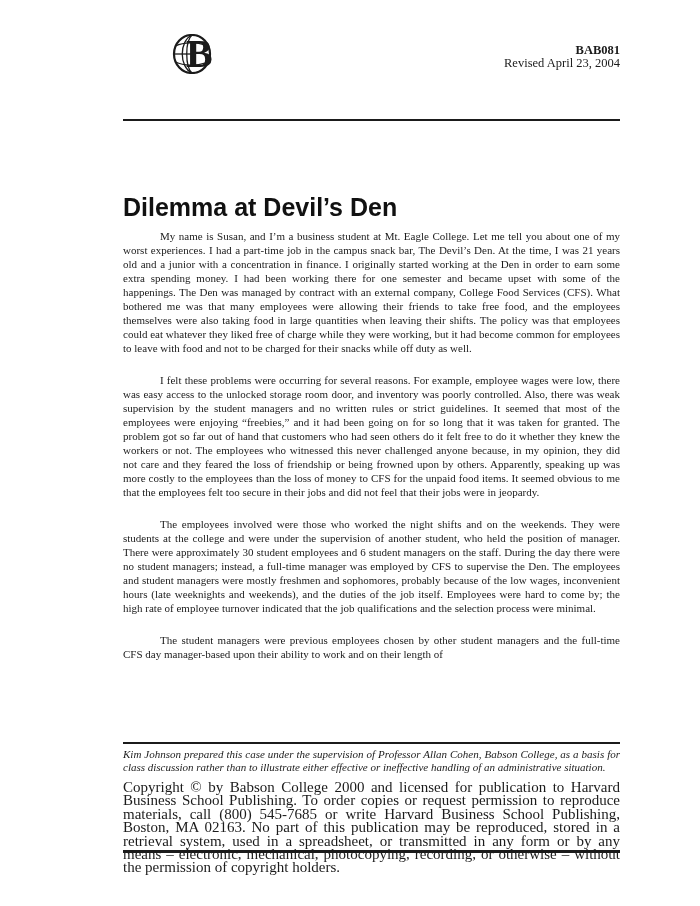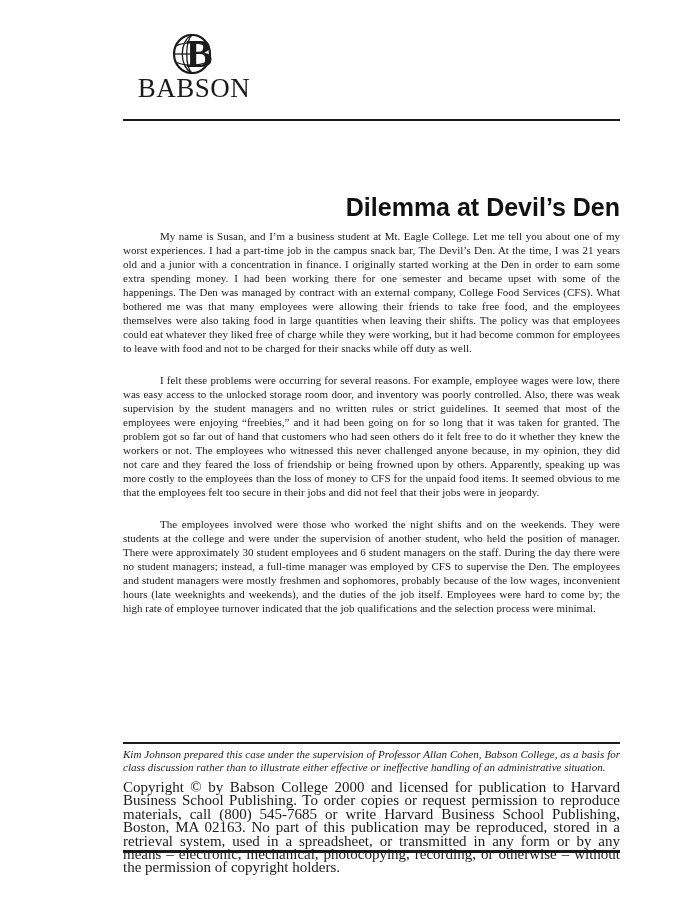--- a/index.html
+++ b/index.html
@@ -53,21 +53,21 @@
     position: absolute;
     left: 123px;
     top: 194px;
     width: 497px;
   }
   .page-title {
     font-family: "Liberation Sans", sans-serif;
     font-weight: bold;
     font-size: 25px;
     line-height: 26px;
-    text-align: right;
+    text-align: left;
     margin: 0 0 9px 0;
     color: #111111;
   }
   .content p.case-par {
     margin: 0 0 18px 0;
     font-size: 11px;
     line-height: 14px;
     text-align: justify;
     text-indent: 37px;
   }
@@ -118,31 +118,35 @@
   <div class="logo">
     <svg class="logo-icon" width="44" height="40" viewBox="0 0 44 40" aria-hidden="true">
       <ellipse cx="20" cy="20" rx="18" ry="19" fill="none" stroke="#1b1b1b" stroke-width="2.2"></ellipse>
       <path d="M20 1 C7 7 7 33 20 39" fill="none" stroke="#1b1b1b" stroke-width="1.3"></path>
       <path d="M20 1 C13 7 13 33 20 39" fill="none" stroke="#1b1b1b" stroke-width="1.3"></path>
       <path d="M3.5 12 C12 8 25 8 33 11" fill="none" stroke="#1b1b1b" stroke-width="1.3"></path>
       <path d="M2 20 L24 20" fill="none" stroke="#1b1b1b" stroke-width="1.3"></path>
       <path d="M3.5 28 C12 32 25 32 33 29" fill="none" stroke="#1b1b1b" stroke-width="1.3"></path>
       <text x="14" y="33" font-size="40" font-weight="bold" font-family="'Liberation Serif', serif" fill="#1b1b1b">B</text>
     </svg>
-    <div class="wordmark">BABSON</div>
   </div>
 
+  <div class="doc-ref">
+    <div class="doc-code">BAB081</div>
+    <div class="doc-revision">Revised April 23, 2004</div>
+  </div>
 
   <div class="header-rule"></div>
 
   <div class="content">
     <h1 class="page-title">Dilemma at Devil’s Den</h1>
     <p class="case-par">My name is Susan, and I’m a business student at Mt. Eagle College. Let me tell you about one of my worst experiences. I had a part-time job in the campus snack bar, The Devil’s Den. At the time, I was 21 years old and a junior with a concentration in finance. I originally started working at the Den in order to earn some extra spending money. I had been working there for one semester and became upset with some of the happenings. The Den was managed by contract with an external company, College Food Services (CFS). What bothered me was that many employees were allowing their friends to take free food, and the employees themselves were also taking food in large quantities when leaving their shifts. The policy was that employees could eat whatever they liked free of charge while they were working, but it had become common for employees to leave with food and not to be charged for their snacks while off duty as well.</p>
     <p class="case-par">I felt these problems were occurring for several reasons. For example, employee wages were low, there was easy access to the unlocked storage room door, and inventory was poorly controlled. Also, there was weak supervision by the student managers and no written rules or strict guidelines. It seemed that most of the employees were enjoying “freebies,” and it had been going on for so long that it was taken for granted. The problem got so far out of hand that customers who had seen others do it felt free to do it whether they knew the workers or not. The employees who witnessed this never challenged anyone because, in my opinion, they did not care and they feared the loss of friendship or being frowned upon by others. Apparently, speaking up was more costly to the employees than the loss of money to CFS for the unpaid food items. It seemed obvious to me that the employees felt too secure in their jobs and did not feel that their jobs were in jeopardy.</p>
     <p class="case-par">The employees involved were those who worked the night shifts and on the weekends. They were students at the college and were under the supervision of another student, who held the position of manager. There were approximately 30 student employees and 6 student managers on the staff. During the day there were no student managers; instead, a full-time manager was employed by CFS to supervise the Den. The employees and student managers were mostly freshmen and sophomores, probably because of the low wages, inconvenient hours (late weeknights and weekends), and the duties of the job itself. Employees were hard to come by; the high rate of employee turnover indicated that the job qualifications and the selection process were minimal.</p>
+    <p class="case-par">The student managers were previous employees chosen by other student managers and the full-time CFS day manager-based upon their ability to work and on their length of</p>
   </div>
 
   <div class="footnote-divider"></div>
   <div class="attribution">Kim Johnson prepared this case under the supervision of Professor Allan Cohen, Babson College, as a basis for class discussion rather than to illustrate either effective or ineffective handling of an administrative situation.</div>
   <div class="copyright">Copyright © by Babson College 2000 and licensed for publication to Harvard Business School Publishing.  To order copies or request permission to reproduce materials, call (800) 545-7685 or write Harvard Business School Publishing, Boston, MA 02163.  No part of this publication may be reproduced, stored in a retrieval system, used in a spreadsheet, or transmitted in any form or by any means – electronic, mechanical, photocopying, recording, or otherwise – without the permission of copyright holders.</div>
   <div class="bottom-rule"></div>
 
 </div>
 
 </body></html>

